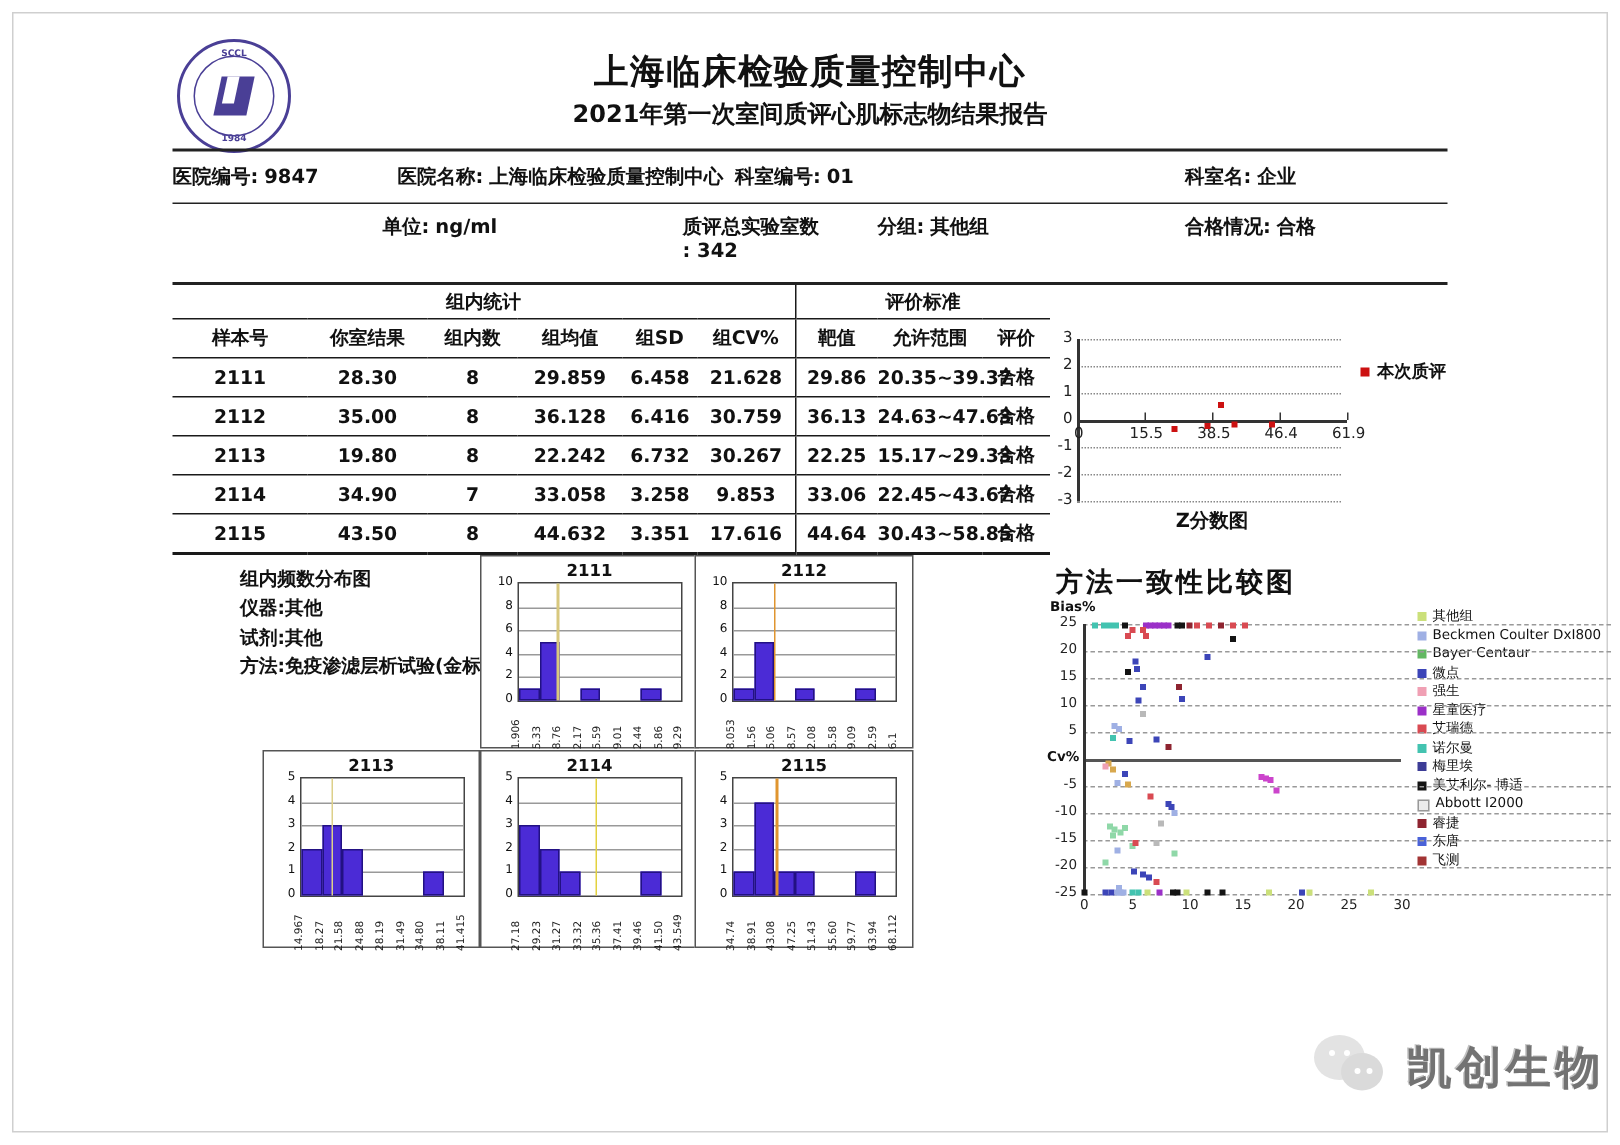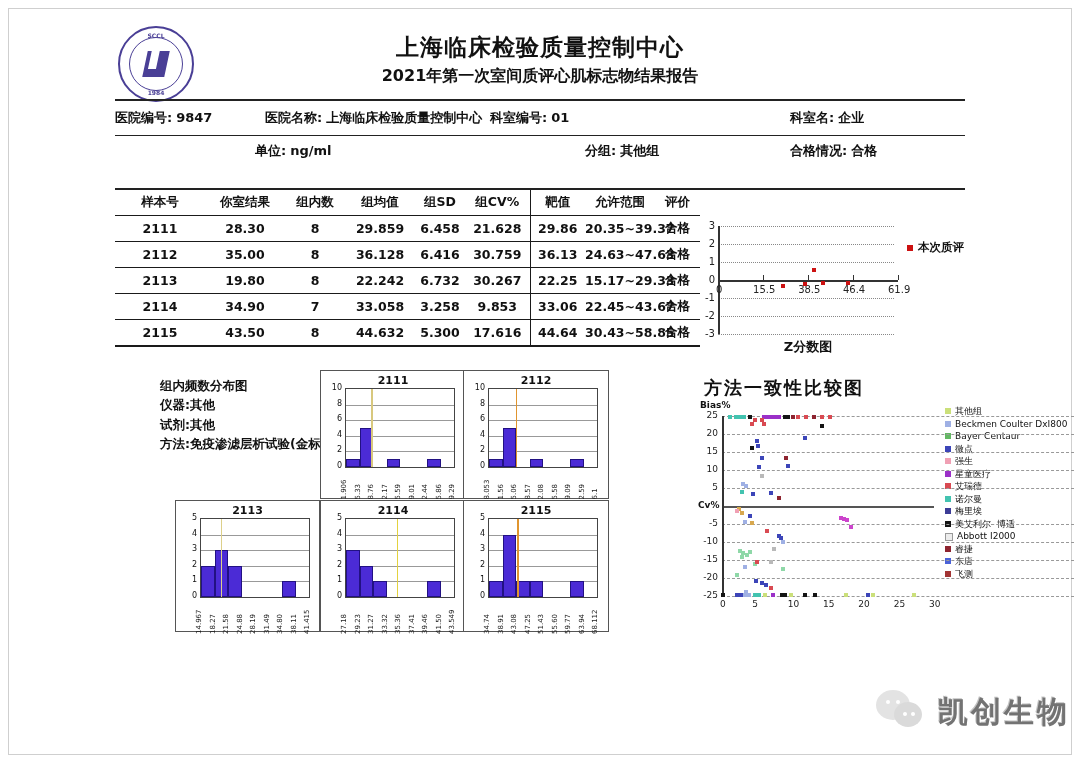--- a/index.html
+++ b/index.html
@@ -103,39 +103,46 @@
     <span class="lbl">医院名称:</span><span>上海临床检验质量控制中心</span></div>
   <div class="cell" style="left:375px">
     <span class="lbl">科室编号:</span><span>01</span></div>
   <div class="cell" style="left:675px">
     <span class="lbl">科室名:</span><span>企业</span></div>
 </div>
 
 <div class="info2">
   <div class="cell" style="left:140px">
     <span class="lbl">单位:</span><span>ng/ml</span></div>
+  <div class="cell" style="left:340px;width:110px">
+    <span>质评总实验室数</span><br>
+    <span>: 342</span></div>
   <div class="cell" style="left:470px">
     <span class="lbl">分组:</span><span>其他组</span></div>
   <div class="cell" style="left:675px">
     <span class="lbl">合格情况:</span><span>合格</span></div>
 </div>
 
 <table class="main" id="maintable">
     <colgroup>
       <col style="width: 90px;">
       <col style="width: 80px;">
       <col style="width: 60px;">
       <col style="width: 70px;">
       <col style="width: 50px;">
       <col style="width: 65px;">
       <col style="width: 55px;">
       <col style="width: 70px;">
       <col style="width: 45px;">
     </colgroup>
     <tbody>
+      <tr class="grp">
+        <th colspan="6">组内统计</th>
+        <th colspan="3" class="vsep">评价标准</th>
+      </tr>
       <tr class="cols">
         <th>样本号</th>
         <th>你室结果</th>
         <th>组内数</th>
         <th>组均值</th>
         <th>组SD</th>
         <th>组CV%</th>
         <th class="vsep">靶值</th>
         <th>允许范围</th>
         <th>评价</th>
@@ -182,21 +189,21 @@
         <td>9.853</td>
         <td class="vsep">33.06</td>
         <td>22.45~43.67</td>
         <td>合格</td>
       </tr>
       <tr class="last">
         <td>2115</td>
         <td>43.50</td>
         <td>8</td>
         <td>44.632</td>
-        <td>5.300</td>
+        <td>3.351</td>
         <td>17.616</td>
         <td class="vsep">44.64</td>
         <td>30.43~58.85</td>
         <td>合格</td>
       </tr>
     </tbody>
   </table>
 
 <div id="zscore">
   <div class="z-legend">

